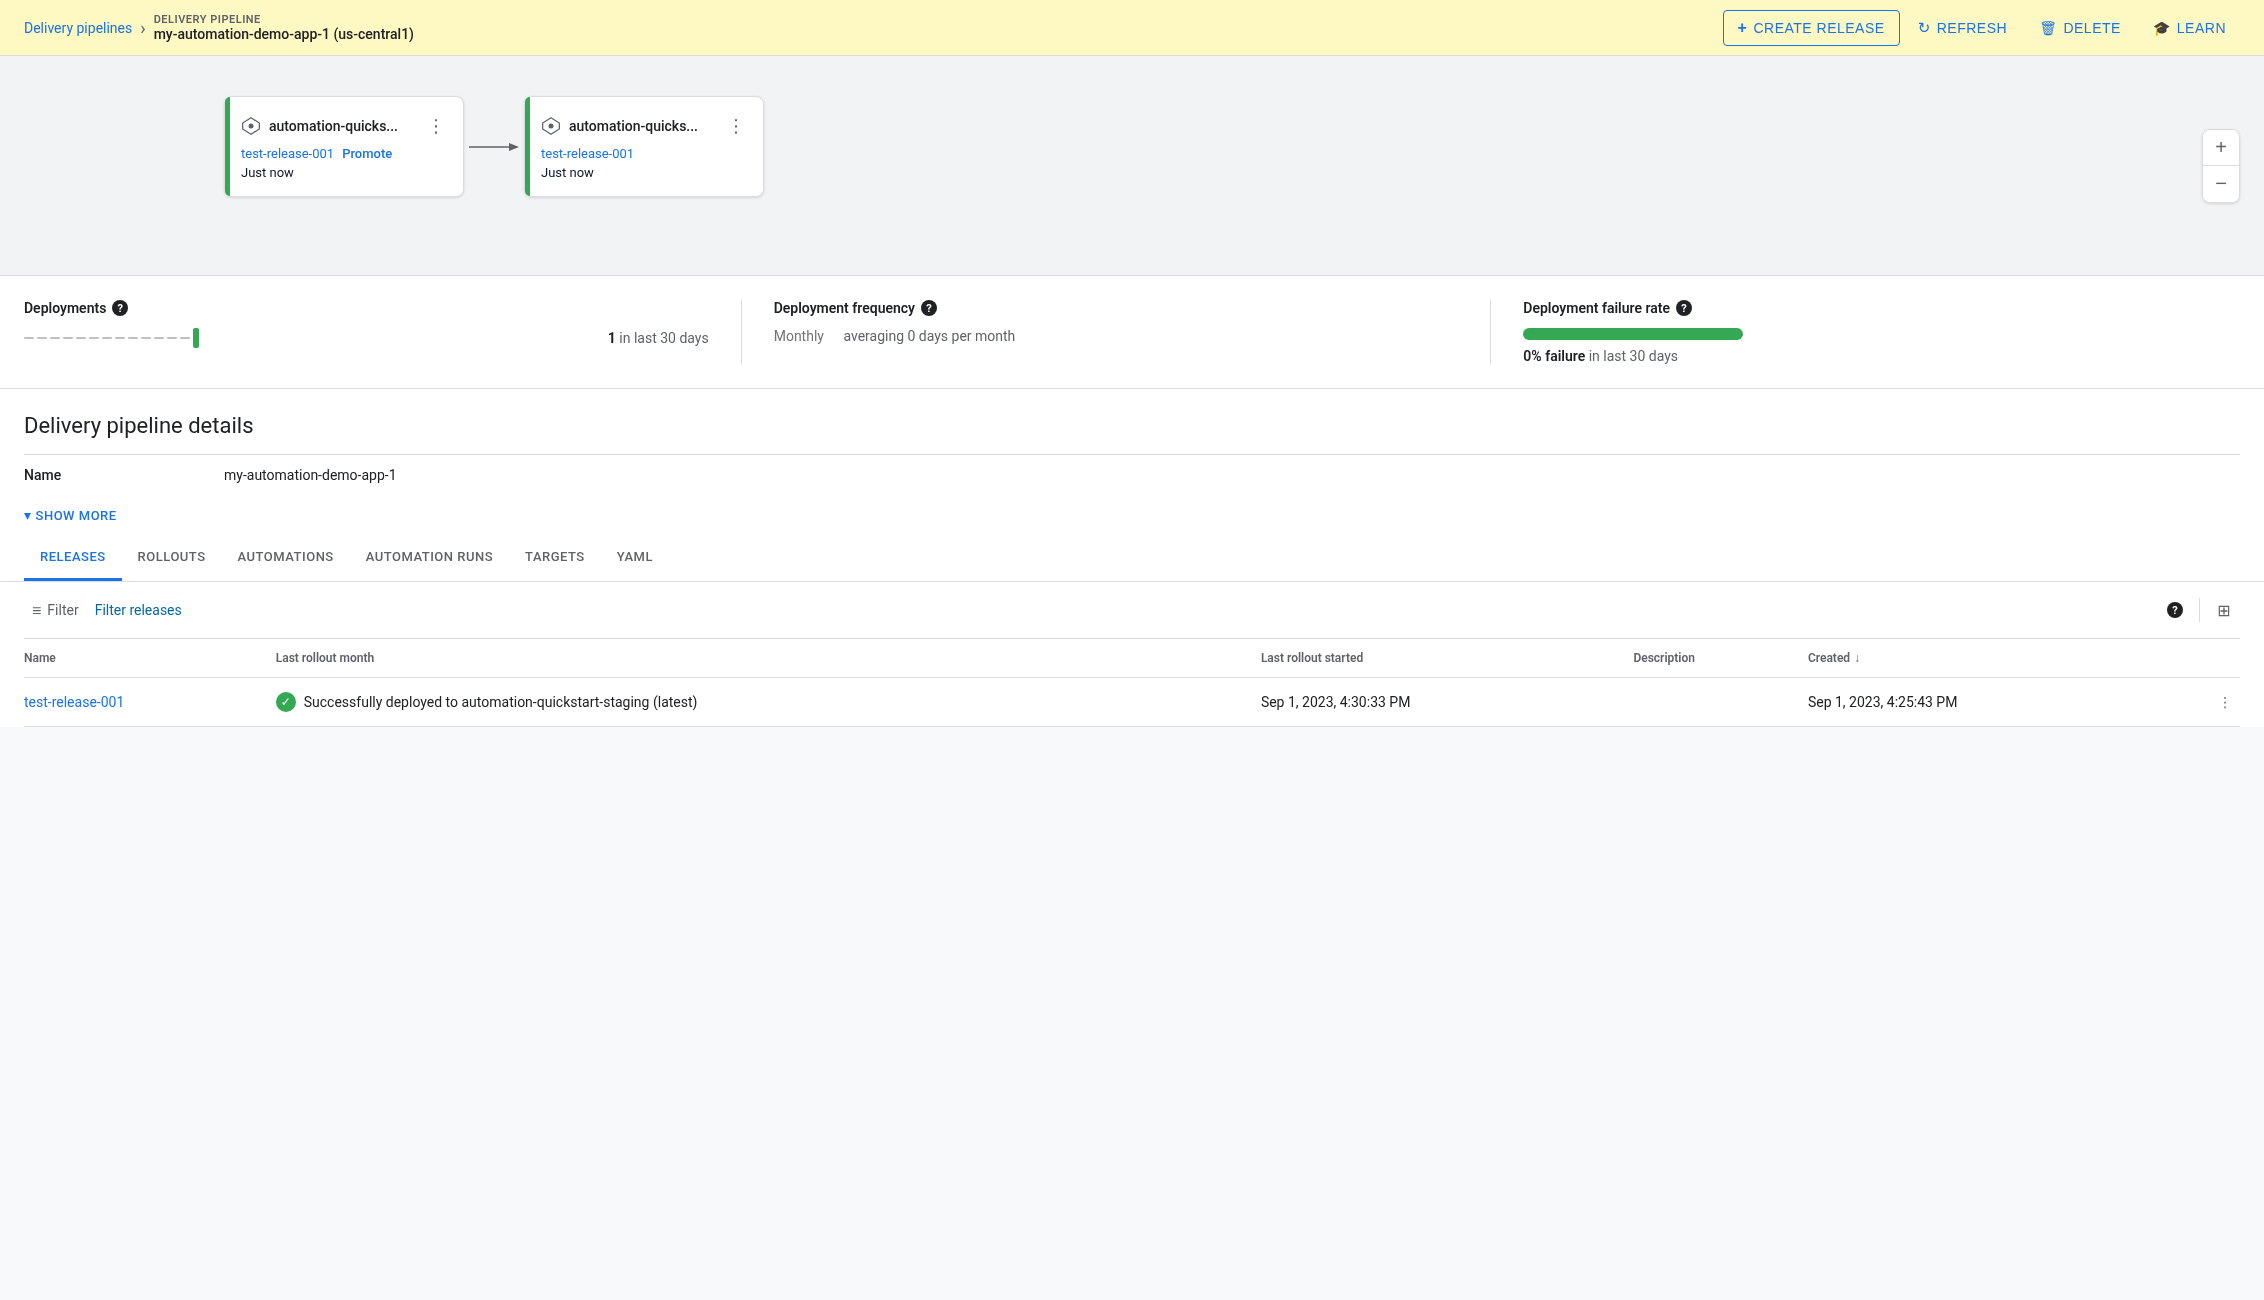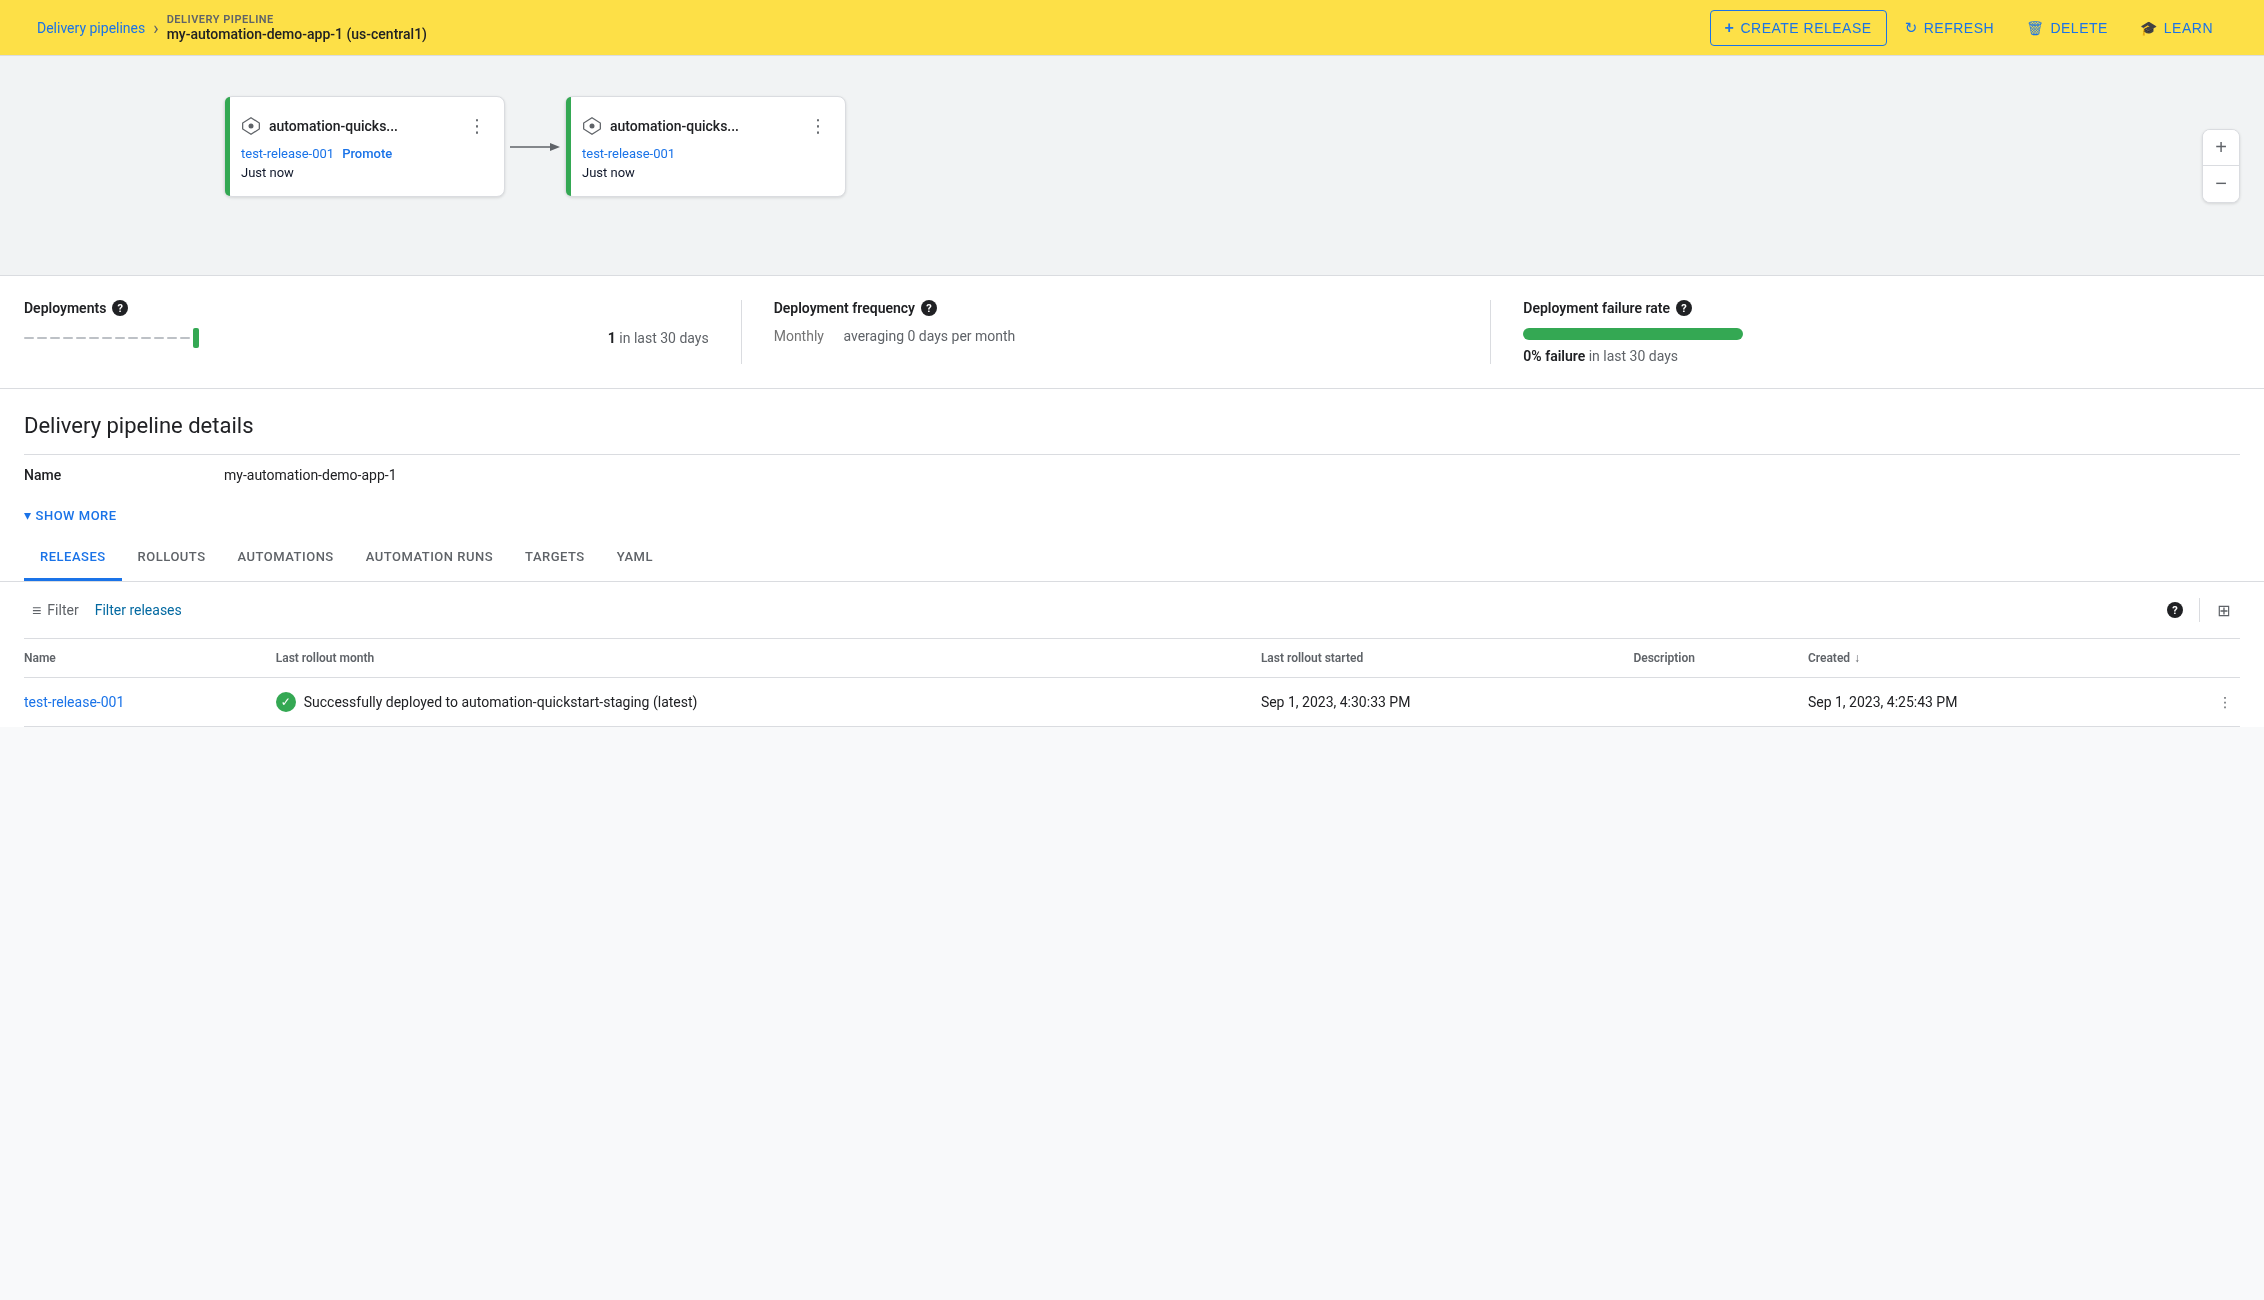--- a/index.html
+++ b/index.html
@@ -2,23 +2,23 @@
 <html><head>
   <meta charset="utf-8">
   <style>
     * { box-sizing: border-box; margin: 0; padding: 0; }
     body { font-family: 'Google Sans', Roboto, Arial, sans-serif; font-size: 14px; color: #202124; background: #f8f9fa; }
 
     
     .header {
       display: flex;
       align-items: center;
-      padding: 0 37px;
+      padding: 0 24px;
       height: 56px;
-      background: #fde047;
+      background: #fef9c3;
       border-bottom: 1px solid #dadce0;
       gap: 8px;
     }
     .breadcrumb-item {
       color: #1a73e8;
       cursor: pointer;
       font-size: 14px;
     }
     .breadcrumb-sep {
       color: #5f6368;
@@ -79,21 +79,21 @@
     .pipeline-nodes {
       display: flex;
       align-items: center;
       gap: 0;
       margin-left: 200px;
     }
     .pipeline-node {
       background: #fff;
       border: 1px solid #dadce0;
       border-radius: 8px;
-      width: 281px;
+      width: 240px;
       padding: 16px;
       position: relative;
       box-shadow: 0 1px 3px rgba(0,0,0,0.12);
     }
     .pipeline-node::before {
       content: '';
       position: absolute;
       left: 0;
       top: 0;
       bottom: 0;

